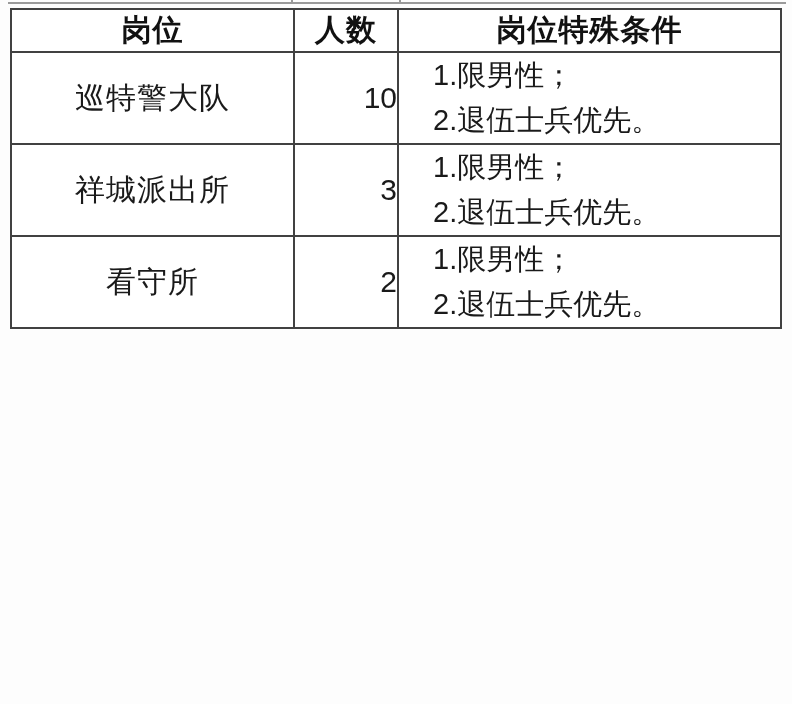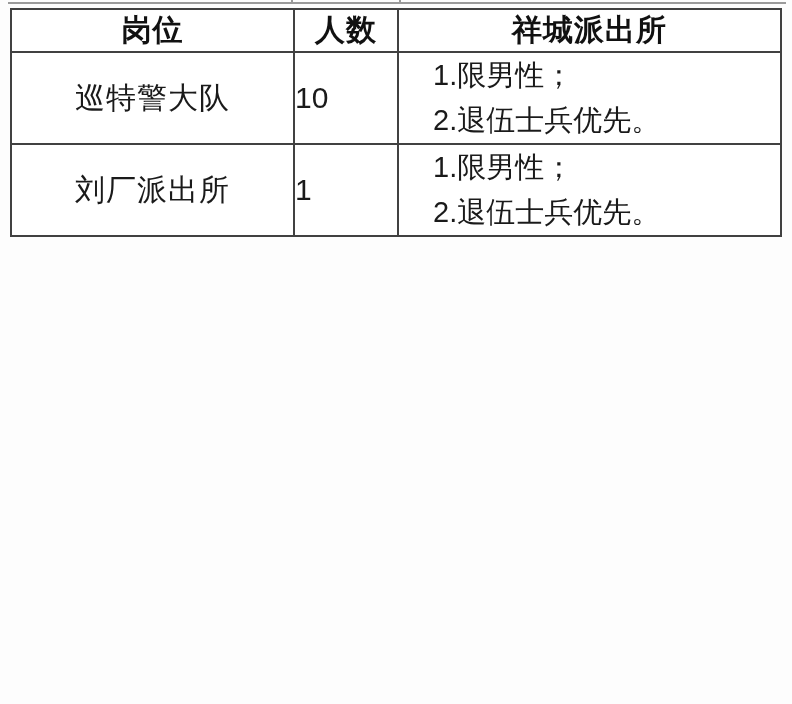--- a/index.html
+++ b/index.html
@@ -70,21 +70,21 @@
     letter-spacing: 1px;
   }
   tr.data-row { height: 92px; }
   td.cell-pos {
     text-align: center;
     vertical-align: middle;
     font-size: 30px;
     letter-spacing: 1px;
   }
   td.cell-count {
-    text-align: left;
+    text-align: right;
     vertical-align: middle;
     font-size: 30px;
   }
   td.cell-cond {
     vertical-align: middle;
     padding-left: 11px;
     font-size: 29px;
   }
   .cond-line {
     height: 45px;
@@ -103,40 +103,48 @@
 <table class="recruit">
   <colgroup>
     <col class="c1">
     <col class="c2">
     <col class="c3">
   </colgroup>
   <thead>
     <tr class="header-row">
       <th>岗位</th>
       <th>人数</th>
-      <th>祥城派出所</th>
+      <th>岗位特殊条件</th>
     </tr>
   </thead>
   <tbody id="rows-body">
   <tr class="data-row">
     <td class="cell-pos">巡特警大队</td>
     <td class="cell-count">10</td>
     <td class="cell-cond">
       <div class="cond-line">1.限男性；</div>
       <div class="cond-line">2.退伍士兵优先。</div>
     </td>
   </tr>
 
 
-
+  <tr class="data-row">
+    <td class="cell-pos">祥城派出所</td>
+    <td class="cell-count">3</td>
+    <td class="cell-cond">
+      <div class="cond-line">1.限男性；</div>
+      <div class="cond-line">2.退伍士兵优先。</div>
+    </td>
+  </tr>
 
   <tr class="data-row">
-    <td class="cell-pos">刘厂派出所</td>
-    <td class="cell-count">1</td>
+    <td class="cell-pos">看守所</td>
+    <td class="cell-count">2</td>
     <td class="cell-cond">
       <div class="cond-line">1.限男性；</div>
       <div class="cond-line">2.退伍士兵优先。</div>
     </td>
   </tr>
 
 
+
 </tbody>
 </table>
 
 </body></html>

